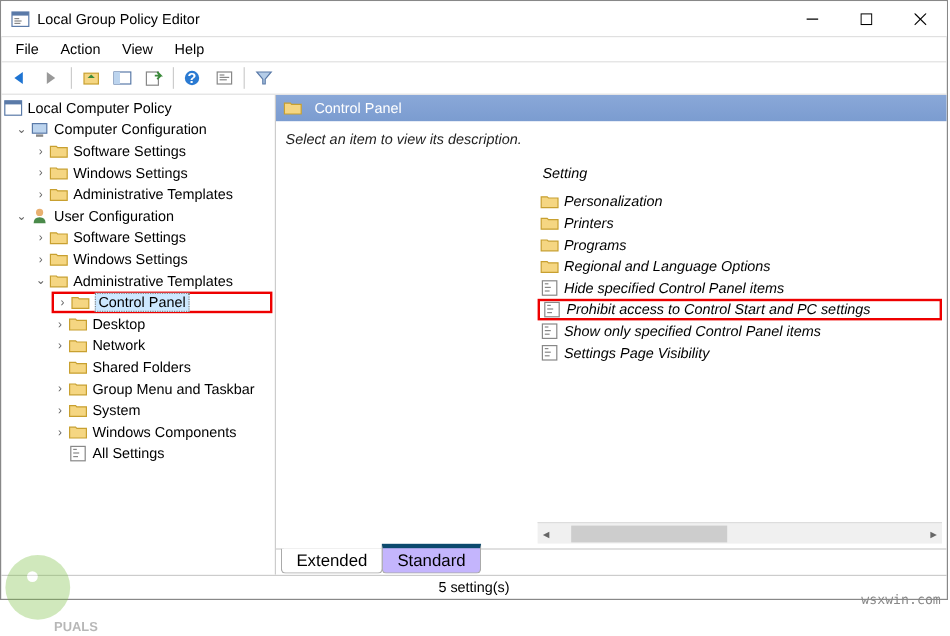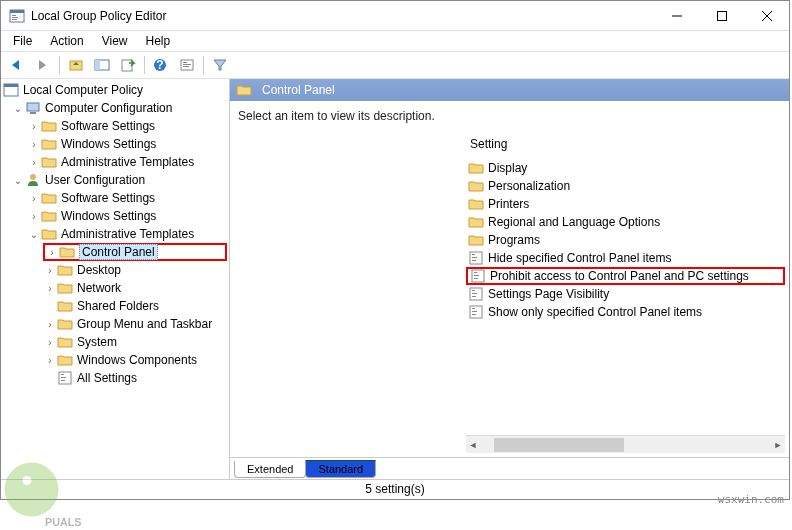--- a/index.html
+++ b/index.html
@@ -23,36 +23,36 @@
     .tree-pane { width: 229px; border-right: 1px solid #ccc; overflow: auto; padding: 2px; }
     .tree ul { list-style: none; }
     .tree-row { display: flex; align-items: center; height: 18px; white-space: nowrap; cursor: pointer; }
     .tree-toggle { width: 14px; text-align: center; color: #666; font-size: 10px; cursor: pointer; display: inline-block; }
     .tree-icon { width: 16px; height: 16px; margin-right: 4px; flex-shrink: 0; }
     .highlight-selected { border: 2px solid #e00; }
     .highlight-selected .tree-label { background: #cce8ff; border: 1px dotted #888; padding: 0 2px; }
     
     .main-pane { flex: 1; display: flex; flex-direction: column; overflow: hidden; }
     .path-header { background: linear-gradient(to bottom, #8aa8d8, #7b9cd0); color: #fff; padding: 3px 6px; display: flex; align-items: center; gap: 6px; }
-    .main-body { flex: 1; display: flex; padding: 8px 4px 4px 8px; gap: 28px; overflow: hidden; }
+    .main-body { flex: 1; display: flex; padding: 8px 4px 4px 8px; gap: 10px; overflow: hidden; font-style: italic; }
     .desc-col { width: 200px; color: #222; }
     .settings-col { flex: 1; display: flex; flex-direction: column; margin-top: 26px; }
     .settings-header { color: #000; padding: 2px 4px; border-bottom: none; }
     .settings-list { list-style: none; margin-top: 6px; }
     .settings-list li { display: flex; align-items: center; height: 18px; padding: 0 2px; cursor: pointer; white-space: nowrap; }
     .highlight-red { border: 2px solid #e00; }
     .item-icon { width: 16px; height: 16px; margin-right: 4px; flex-shrink: 0; }
     
     .scroll-area { margin-top: auto; height: 18px; background: #f0f0f0; border-top: 1px solid #ddd; display: flex; align-items: center; }
     .scroll-thumb { width: 130px; height: 14px; background: #cdcdcd; margin-left: 14px; }
     .scroll-left, .scroll-right { width: 14px; text-align: center; color: #666; font-size: 9px; }
     
     .tabs { height: 22px; display: flex; align-items: flex-end; padding-left: 4px; border-top: 1px solid #ccc; }
-    .tab { padding: 2px 12px; border: 1px solid #aaa; border-top: none; border-radius: 0 0 4px 4px; margin-right: -1px; background: #fff; font-size: 11px; cursor: pointer; position: relative; top: -1px; }
-    .tab.active { background: #1d4ed8; border-top: 1px solid #0c4a6e; }
+    .tab { padding: 2px 12px; border: 1px solid #aaa; border-top: none; border-radius: 0 0 4px 4px; margin-right: -1px; background: #fff; font-size: 14px; cursor: pointer; position: relative; top: -1px; }
+    .tab.active { background: #c4b5fd; border-top: 4px solid #0c4a6e; }
     
     .statusbar { height: 20px; border-top: 1px solid #ccc; padding: 2px 6px; font-size: 11px; color: #000; text-align: center; }
     
     .watermark { position: absolute; bottom: 24px; right: 8px; font-size: 11px; color: #888; font-family: monospace; }
     .logo-wm { position: absolute; bottom: 0; left: 0; width: 90px; height: 90px; opacity: 0.35; pointer-events: none; }
   </style>
 </head>
 <body>
 
 <div class="window">
@@ -333,81 +333,75 @@
         <div class="desc-col">
           <span>Select an item to view its description.</span>
         </div>
         <div class="settings-col">
           <div class="settings-header">Setting</div>
           <ul class="settings-list">
             <li>
                 <span class="item-icon"><svg viewBox="0 0 16 16">
                     <path d="M1 4 L6 4 L7 5 L15 5 L15 13 L1 13 Z" fill="#f5d682" stroke="#c8a030"></path>
                   </svg></span>
-                <span>Display</span>
+                <span>Personalization</span>
               </li>
             <li>
                 <span class="item-icon"><svg viewBox="0 0 16 16">
                     <path d="M1 4 L6 4 L7 5 L15 5 L15 13 L1 13 Z" fill="#f5d682" stroke="#c8a030"></path>
                   </svg></span>
-                <span>Personalization</span>
+                <span>Printers</span>
               </li>
             <li>
                 <span class="item-icon"><svg viewBox="0 0 16 16">
                     <path d="M1 4 L6 4 L7 5 L15 5 L15 13 L1 13 Z" fill="#f5d682" stroke="#c8a030"></path>
                   </svg></span>
-                <span>Printers</span>
+                <span>Programs</span>
               </li>
             <li>
                 <span class="item-icon"><svg viewBox="0 0 16 16">
                     <path d="M1 4 L6 4 L7 5 L15 5 L15 13 L1 13 Z" fill="#f5d682" stroke="#c8a030"></path>
                   </svg></span>
                 <span>Regional and Language Options</span>
-              </li>
-            <li>
-                <span class="item-icon"><svg viewBox="0 0 16 16">
-                    <path d="M1 4 L6 4 L7 5 L15 5 L15 13 L1 13 Z" fill="#f5d682" stroke="#c8a030"></path>
-                  </svg></span>
-                <span>Programs</span>
               </li>
             <li>
                 <span class="item-icon"><svg viewBox="0 0 16 16">
                     <rect x="2" y="2" width="12" height="12" fill="#fff" stroke="#888"></rect>
                     <rect x="4" y="4" width="3" height="1" fill="#888"></rect>
                     <rect x="4" y="7" width="5" height="1" fill="#888"></rect>
                     <rect x="4" y="10" width="4" height="1" fill="#888"></rect>
                   </svg></span>
                 <span>Hide specified Control Panel items</span>
               </li>
             <li class="highlight-red">
                 <span class="item-icon"><svg viewBox="0 0 16 16">
                     <rect x="2" y="2" width="12" height="12" fill="#fff" stroke="#888"></rect>
                     <rect x="4" y="4" width="3" height="1" fill="#888"></rect>
                     <rect x="4" y="7" width="5" height="1" fill="#888"></rect>
                     <rect x="4" y="10" width="4" height="1" fill="#888"></rect>
                   </svg></span>
-                <span>Prohibit access to Control Panel and PC settings</span>
+                <span>Prohibit access to Control Start and PC settings</span>
               </li>
             <li>
                 <span class="item-icon"><svg viewBox="0 0 16 16">
                     <rect x="2" y="2" width="12" height="12" fill="#fff" stroke="#888"></rect>
                     <rect x="4" y="4" width="3" height="1" fill="#888"></rect>
                     <rect x="4" y="7" width="5" height="1" fill="#888"></rect>
                     <rect x="4" y="10" width="4" height="1" fill="#888"></rect>
                   </svg></span>
-                <span>Settings Page Visibility</span>
+                <span>Show only specified Control Panel items</span>
               </li>
             <li>
                 <span class="item-icon"><svg viewBox="0 0 16 16">
                     <rect x="2" y="2" width="12" height="12" fill="#fff" stroke="#888"></rect>
                     <rect x="4" y="4" width="3" height="1" fill="#888"></rect>
                     <rect x="4" y="7" width="5" height="1" fill="#888"></rect>
                     <rect x="4" y="10" width="4" height="1" fill="#888"></rect>
                   </svg></span>
-                <span>Show only specified Control Panel items</span>
+                <span>Settings Page Visibility</span>
               </li>
           </ul>
           <div class="scroll-area">
             <span class="scroll-left">◄</span>
             <div class="scroll-thumb"></div>
             <span class="scroll-right" style="margin-left:auto">►</span>
           </div>
         </div>
       </div>
       <div class="tabs">

